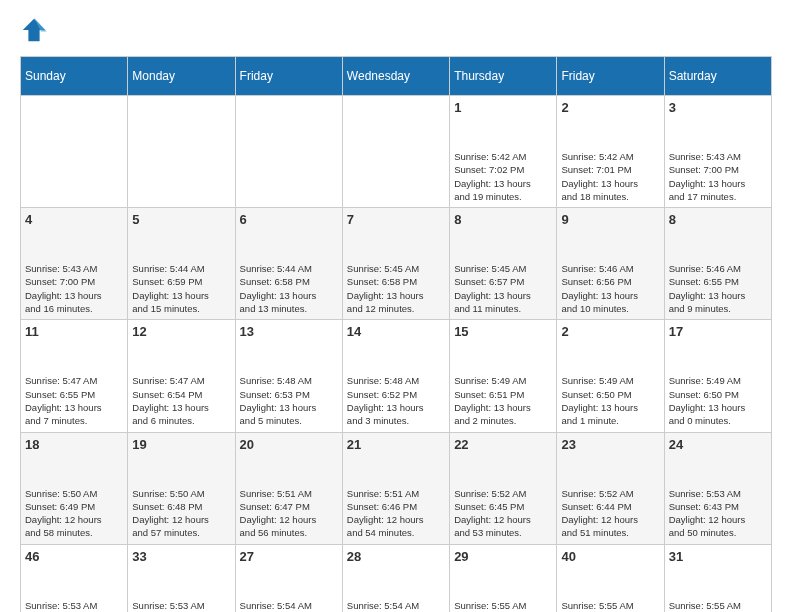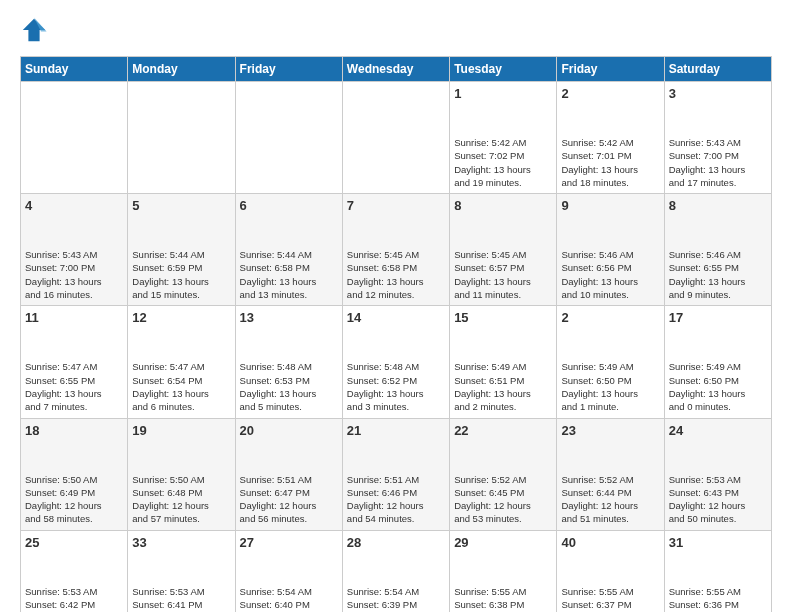--- a/index.html
+++ b/index.html
@@ -58,22 +58,22 @@
     }
     table {
       width: 100%;
       border-collapse: collapse;
       table-layout: fixed;
     }
     thead tr th {
       background: #1a6faf;
       color: #fff;
       font-size: 12px;
-      font-weight: bold;
-      padding: 5px 4px;
+      font-weight: normal;
+      padding: 12px 4px;
       text-align: left;
       border: 1px solid #ccc;
       margin-left: 45px;
     }
     tbody tr td {
       vertical-align: top;
       border: 1px solid #ccc;
       padding: 4px 4px;
       font-size: 10px;
       color: #333;
@@ -124,21 +124,21 @@
   </div>
 
   <table>
     <thead>
       <tr>
 
       <th>Sunday</th>
           <th>Monday</th>
           <th>Friday</th>
           <th>Wednesday</th>
-          <th>Tuesday</th>
+          <th>Thursday</th>
           <th>Friday</th>
           <th>Saturday</th>
         </tr>
     </thead>
     <tbody id="calendar-body">
 
     <tr>
           <td class="empty-cell"></td>
           <td class="empty-cell"></td>
           <td class="empty-cell"></td>
@@ -313,21 +313,21 @@
           <td>
             <span class="day-number">24</span>
             <div class="day-info" style="white-space: pre-line;">Sunrise: 5:53 AM
 Sunset: 6:43 PM
 Daylight: 12 hours
 and 50 minutes.</div>
           </td>
         </tr>
         <tr>
           <td>
-            <span class="day-number">25</span>
+            <span class="day-number">46</span>
             <div class="day-info" style="white-space: pre-line;">Sunrise: 5:53 AM
 Sunset: 6:42 PM
 Daylight: 12 hours
 and 49 minutes.</div>
           </td>
           <td>
             <span class="day-number">33</span>
             <div class="day-info" style="white-space: pre-line;">Sunrise: 5:53 AM
 Sunset: 6:41 PM
 Daylight: 12 hours

